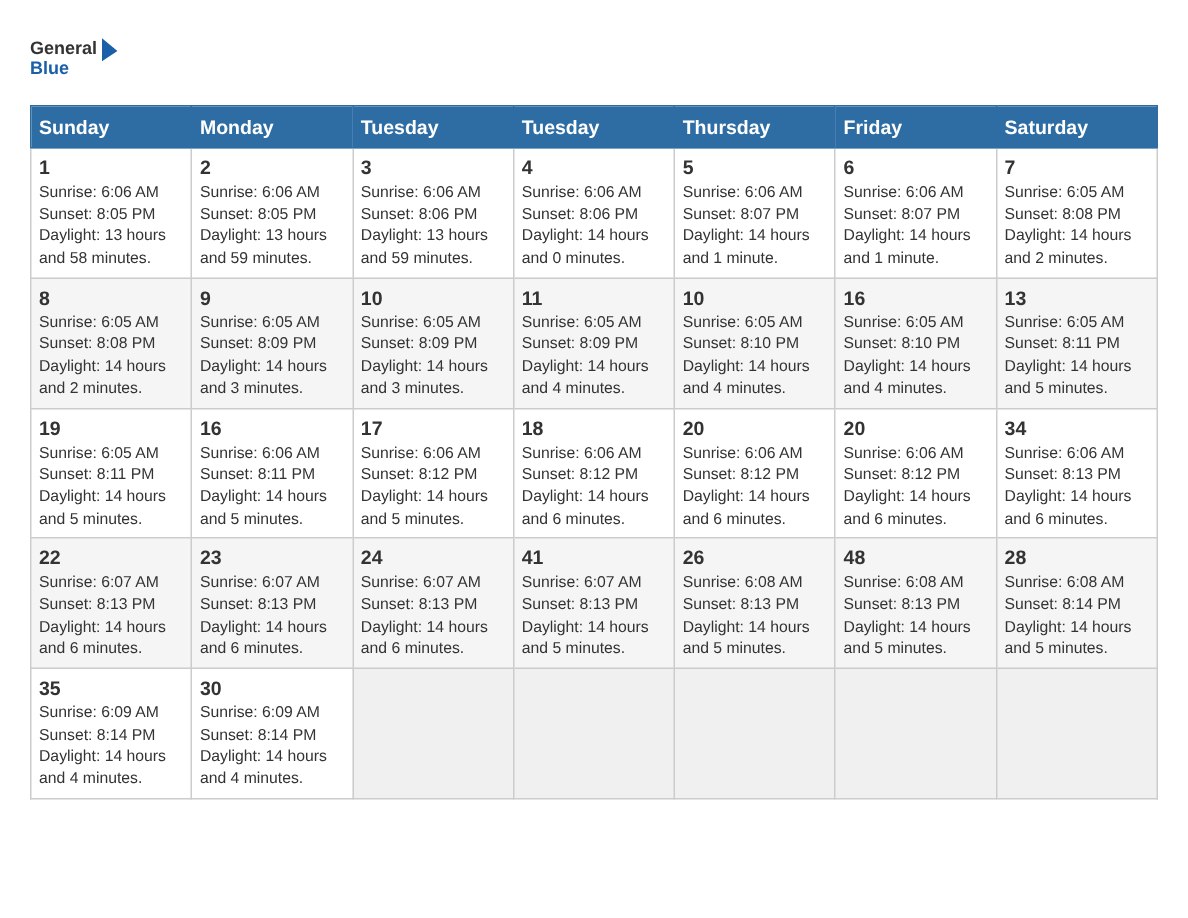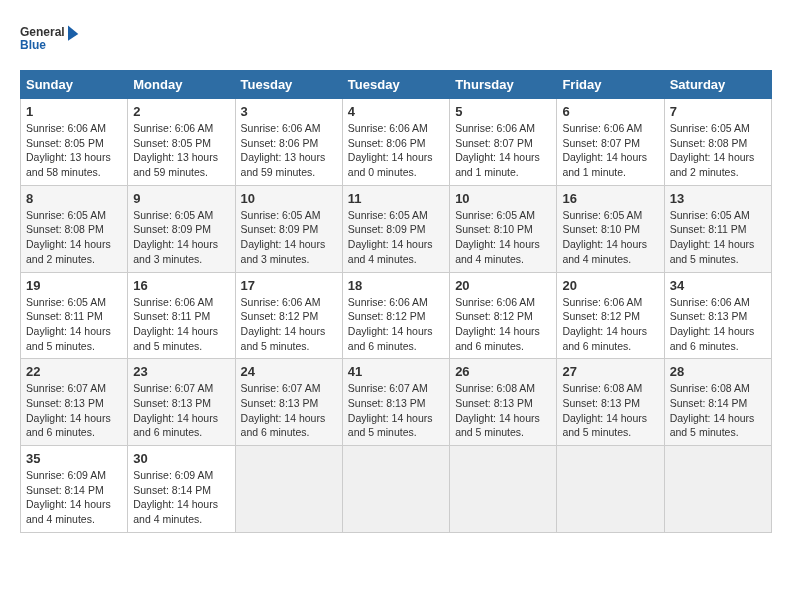--- a/index.html
+++ b/index.html
@@ -287,21 +287,21 @@
 and 5 minutes.</div>
         </td>
         <td>
           <span class="day-num">26</span>
           <div class="day-info" style="white-space: pre-line;">Sunrise: 6:08 AM
 Sunset: 8:13 PM
 Daylight: 14 hours
 and 5 minutes.</div>
         </td>
         <td>
-          <span class="day-num">27</span>
+          <span class="day-num">48</span>
           <div class="day-info" style="white-space: pre-line;">Sunrise: 6:08 AM
 Sunset: 8:13 PM
 Daylight: 14 hours
 and 5 minutes.</div>
         </td>
         <td>
           <span class="day-num">28</span>
           <div class="day-info" style="white-space: pre-line;">Sunrise: 6:08 AM
 Sunset: 8:14 PM
 Daylight: 14 hours

